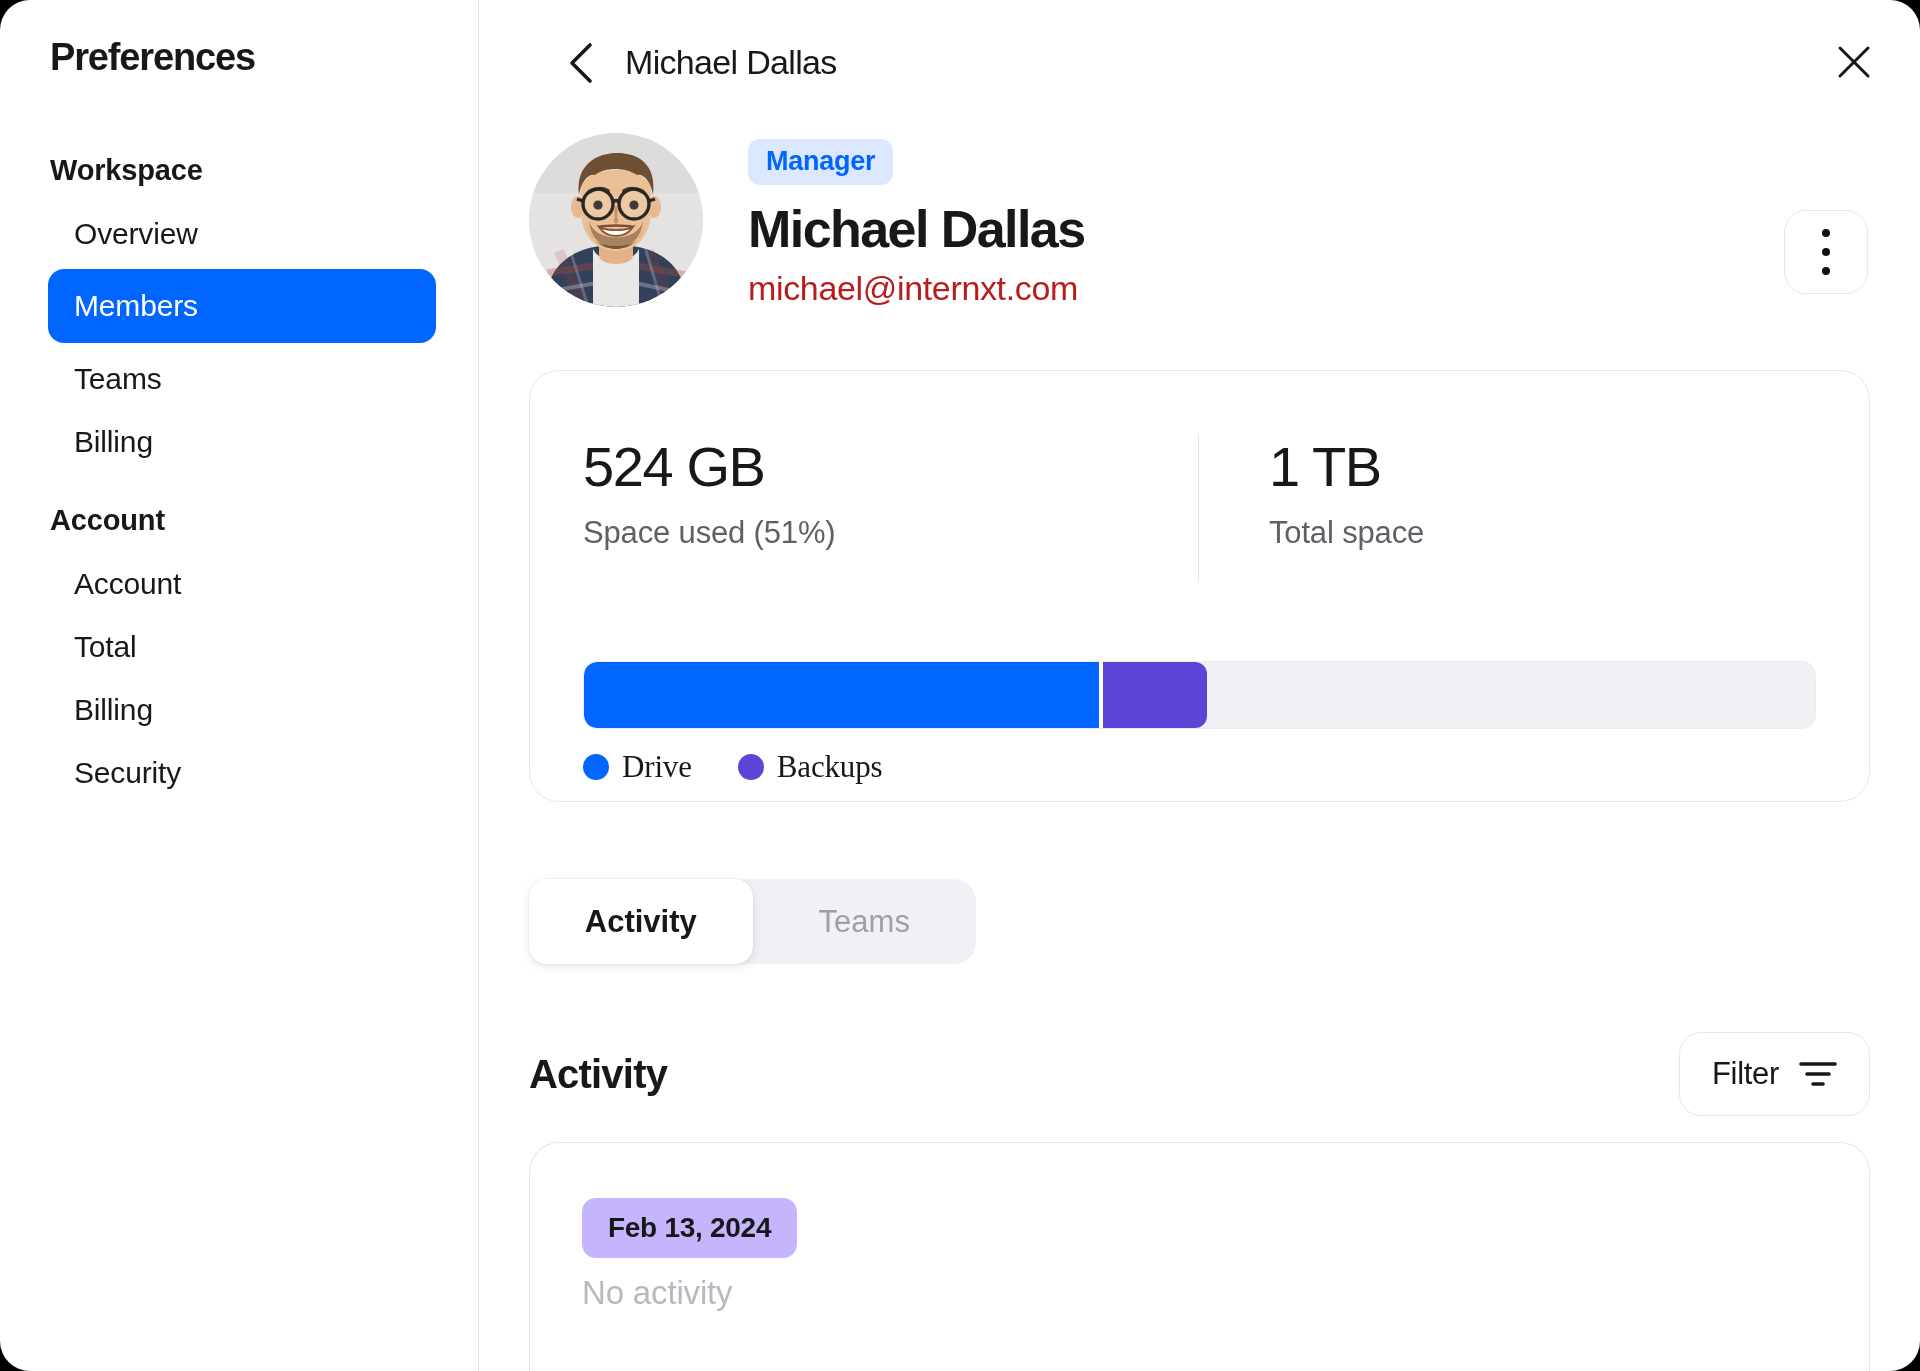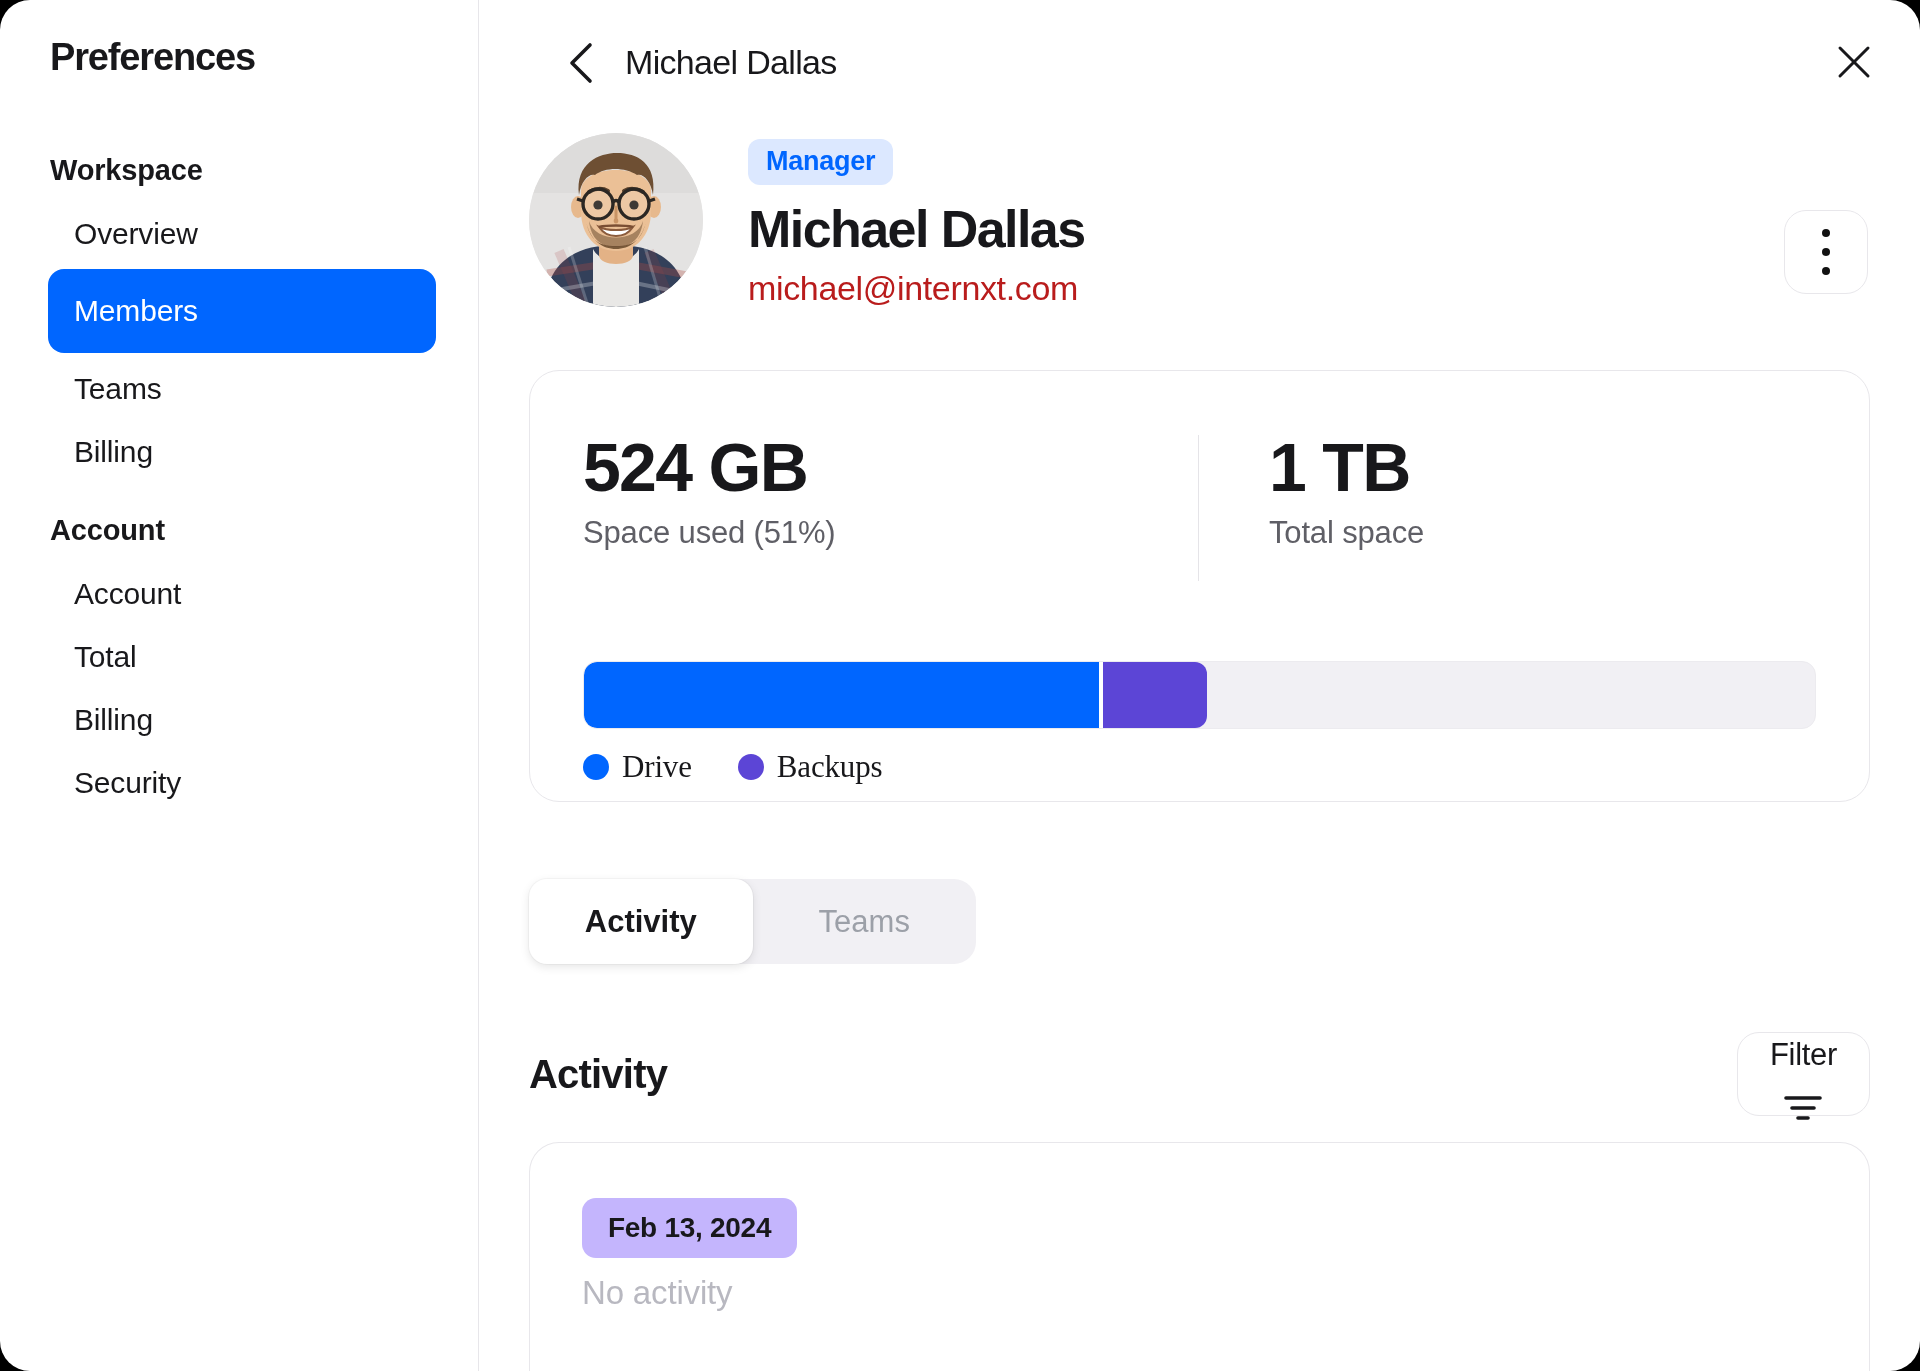--- a/index.html
+++ b/index.html
@@ -25,21 +25,21 @@
     height:63px; display:flex; align-items:center;
     font-size:30px; color:#18181B; cursor:pointer; border-radius:16px;
   }
   .nav-item.sub { padding-left:24px; }
   .nav-section {
     height:63px; display:flex; align-items:center;
     font-size:29px; font-weight:700; margin-top:16px;
   }
   .nav-item.active {
     background:var(--accent,#0066FF); color:#fff;
-    height:84px; margin:4px 20px 4px -2px; padding-left:26px;
+    height:74px; margin:4px 20px 4px -2px; padding-left:26px;
   }
 
   
   .main { flex:1; padding:0 50px; position:relative; }
 
   .main-header { height:125px; display:flex; align-items:center; }
   .back-btn {
     width:44px; height:44px; margin-left:30px; border:none; background:none;
     display:flex; align-items:center; justify-content:center; cursor:pointer;
   }
@@ -73,21 +73,21 @@
 
   
   .usage-card {
     margin-top:62px; height:432px; border:1px solid #E8E7EB; border-radius:30px;
     padding:64px 53px 0; background:#fff;
   }
   .stats { display:flex; }
   .stat-1 { width:615px; }
   .stat-divider { width:1px; height:146px; background:#E5E4E8; }
   .stat-2 { padding-left:70px; }
-  .stat-value { font-size:68px; font-weight:700; letter-spacing:-0.025em; line-height:64px; }
+  .stat-value { font-size:56px; font-weight:400; letter-spacing:-0.025em; line-height:64px; }
   .stat-label { font-size:31px; color:#5F5F66; margin-top:16px; }
 
   .usage-bar {
     margin-top:80px; height:68px; border-radius:14px; background:#F1F0F4;
     border:1px solid #ECEBEF; display:flex; overflow:hidden;
   }
   .seg-drive { background:var(--accent,#0066FF); border-radius:13px 0 0 13px; }
   .seg-gap { width:4px; background:#fff; }
   .seg-backups { background:var(--backups,#5C45D6); border-radius:0 12px 12px 0; }
 
@@ -109,23 +109,23 @@
     background:#fff; color:#18181B; font-weight:600;
     box-shadow:0 3px 10px rgba(0,0,0,0.10), 0 0 0 1px rgba(0,0,0,0.03);
   }
 
   
   .activity-row {
     margin-top:68px; display:flex; align-items:center; justify-content:space-between;
   }
   .activity-heading { font-size:40px; font-weight:600; letter-spacing:-0.02em; }
   .filter-btn {
-    height:84px; padding:4px 32px; background:#fff; border:1px solid #E8E7EB;
+    height:84px; padding:12px 32px; background:#fff; border:1px solid #E8E7EB;
     border-radius:22px; display:flex; align-items:center; gap:20px;
-    font-size:31px; font-family:inherit; color:#18181B; cursor:pointer; letter-spacing:-0.01em;flex-direction:column;
+    font-size:31px; font-family:inherit; color:#18181B; cursor:pointer; letter-spacing:-0.01em;
   }
 
   .activity-card {
     margin-top:26px; height:300px; border:1px solid #E8E7EB;
     border-radius:30px 30px 0 0; border-bottom:none; padding:55px 52px 0; background:#fff;
   }
   .date-chip {
     display:inline-block; background:#c4b5fd; border-radius:14px;
     font-size:28px; font-weight:600; padding:14px 26px; letter-spacing:-0.01em;
   }

